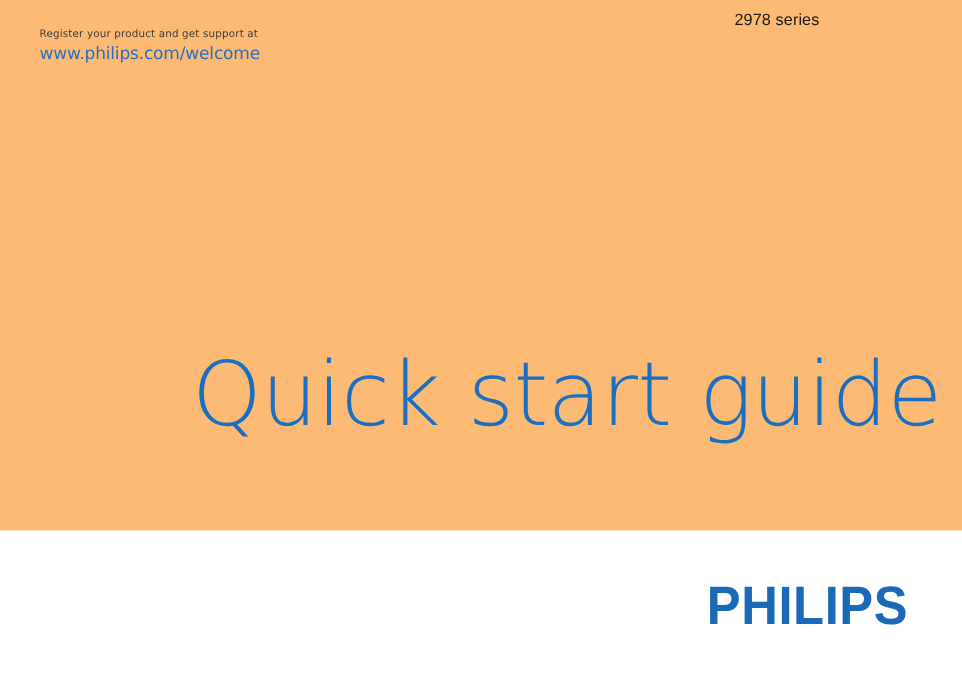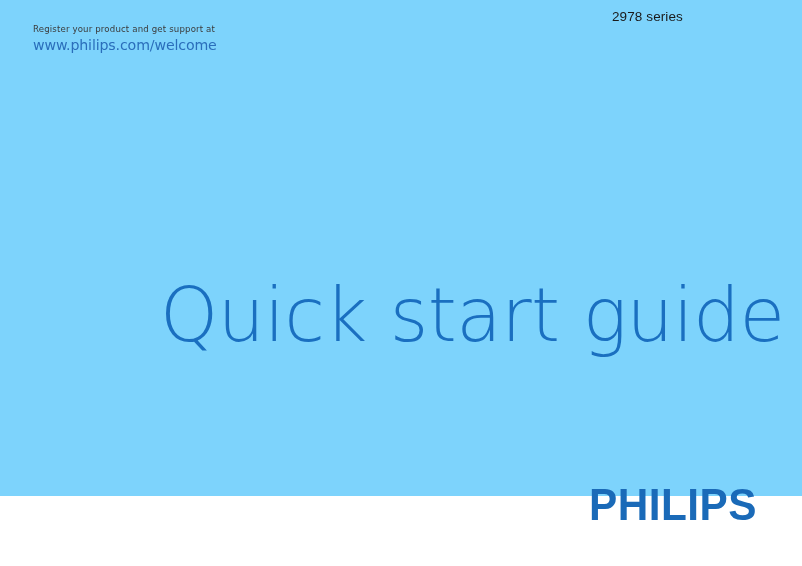--- a/index.html
+++ b/index.html
@@ -9,22 +9,22 @@
   body {
     width: 802px;
     height: 566px;
     background: #ffffff;
     font-family: "Liberation Sans", sans-serif;
     overflow: hidden;
   }
   .page {
     position: relative;
     width: 802px;
-    height: 496px;
-    background: #7dd3fc;
+    height: 442px;
+    background: #fdba74;
   }
 
   
   .series-label {
     position: absolute;
     left: 612px;
     top: 9px;
     font-family: "Liberation Sans", sans-serif;
     font-size: 13.5px;
     font-weight: 400;
@@ -56,21 +56,21 @@
     color: #2a6ebb;
     letter-spacing: -0.15px;
     white-space: nowrap;
     line-height: 17px;
   }
 
   
   .main-title {
     position: absolute;
     left: 160px;
-    top: 276px;
+    top: 290px;
     font-family: "DejaVu Sans", sans-serif;
     font-size: 74px;
     font-weight: 300;
     color: #1a6fc0;
     letter-spacing: -0.5px;
     line-height: 78px;
     white-space: nowrap;
     -webkit-font-smoothing: antialiased;
   }
 

